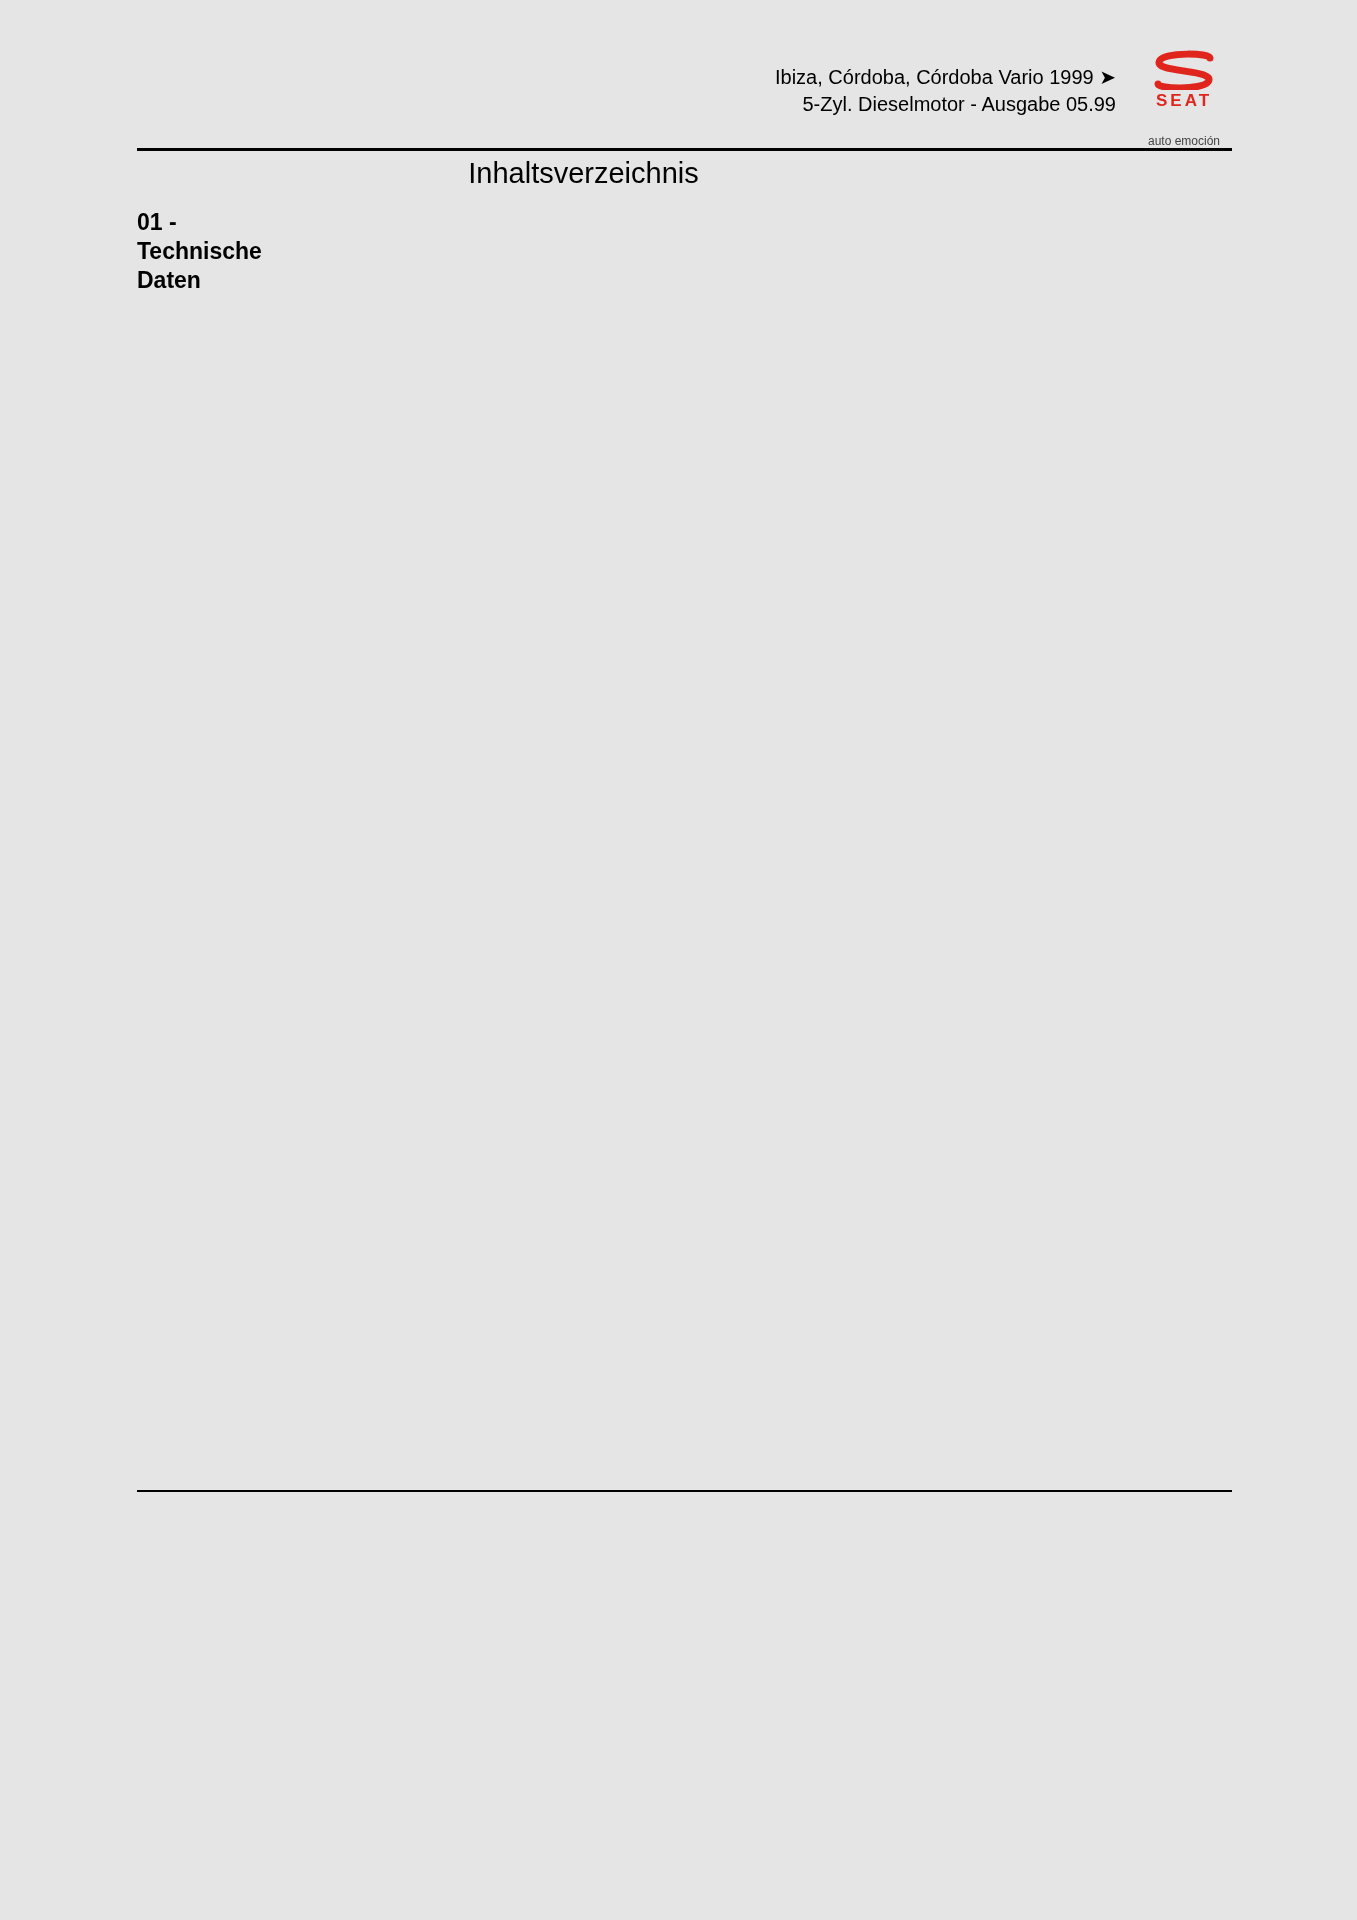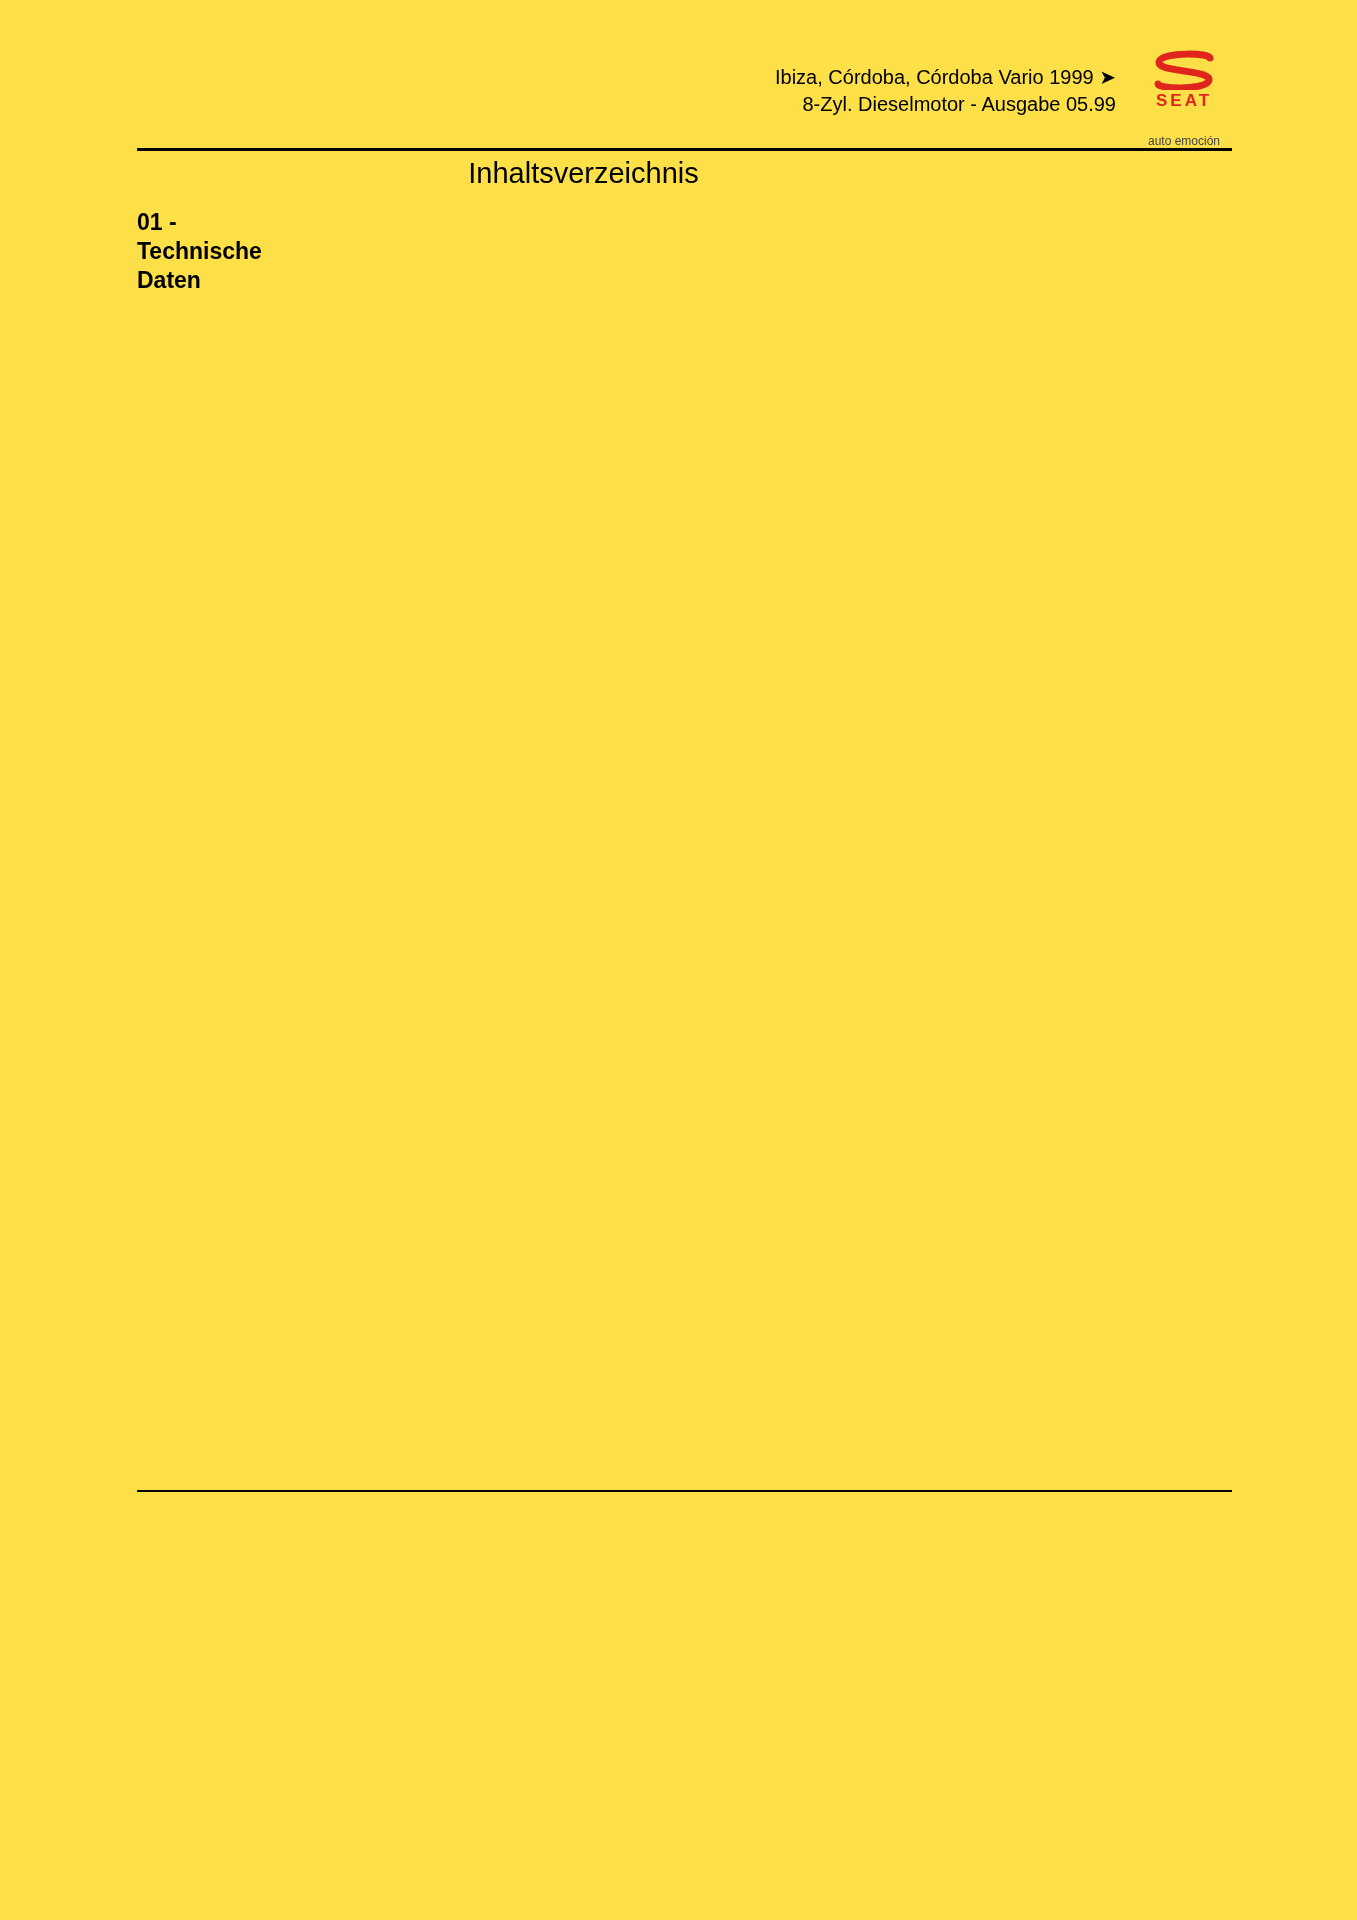--- a/index.html
+++ b/index.html
@@ -5,21 +5,21 @@
   :root{
     --brand:#e0261c;
     --tagline:#444444;
   }
   *{box-sizing:border-box;}
   html,body{margin:0;padding:0;background:#ffffff;}
   .page{
     position:relative;
     width:1357px;
     height:1920px;
-    background:#fde047;
+    background:#e5e5e5;
     color:#000000;
     font-family:"Liberation Sans","DejaVu Sans",sans-serif;
     overflow:hidden;
   }
 
   
   .header{
     position:absolute;
     top:50px;
     right:125px;
@@ -125,21 +125,21 @@
   }
 </style>
 </head>
 <body>
 
 <div class="page">
 
   <div class="header">
     <div class="header-text">
       <div>Ibiza, Córdoba, Córdoba Vario 1999 ➤</div>
-      <div>8-Zyl. Dieselmotor - Ausgabe 05.99</div>
+      <div>5-Zyl. Dieselmotor - Ausgabe 05.99</div>
     </div>
     <div class="logo">
       <svg class="logo-s" width="64" height="40" viewBox="0 0 64 40" aria-hidden="true">
         <path d="M58 8 C58 3 14 2 8 10 c-5 7 10 9 24 11 14 2 29 4 24 11 -6 8 -50 7 -50 2" fill="none" stroke-width="7" stroke-linecap="round"></path>
       </svg>
       <div class="logo-brand">SEAT</div>
       <div class="logo-tagline">auto emoción</div>
     </div>
   </div>
 

